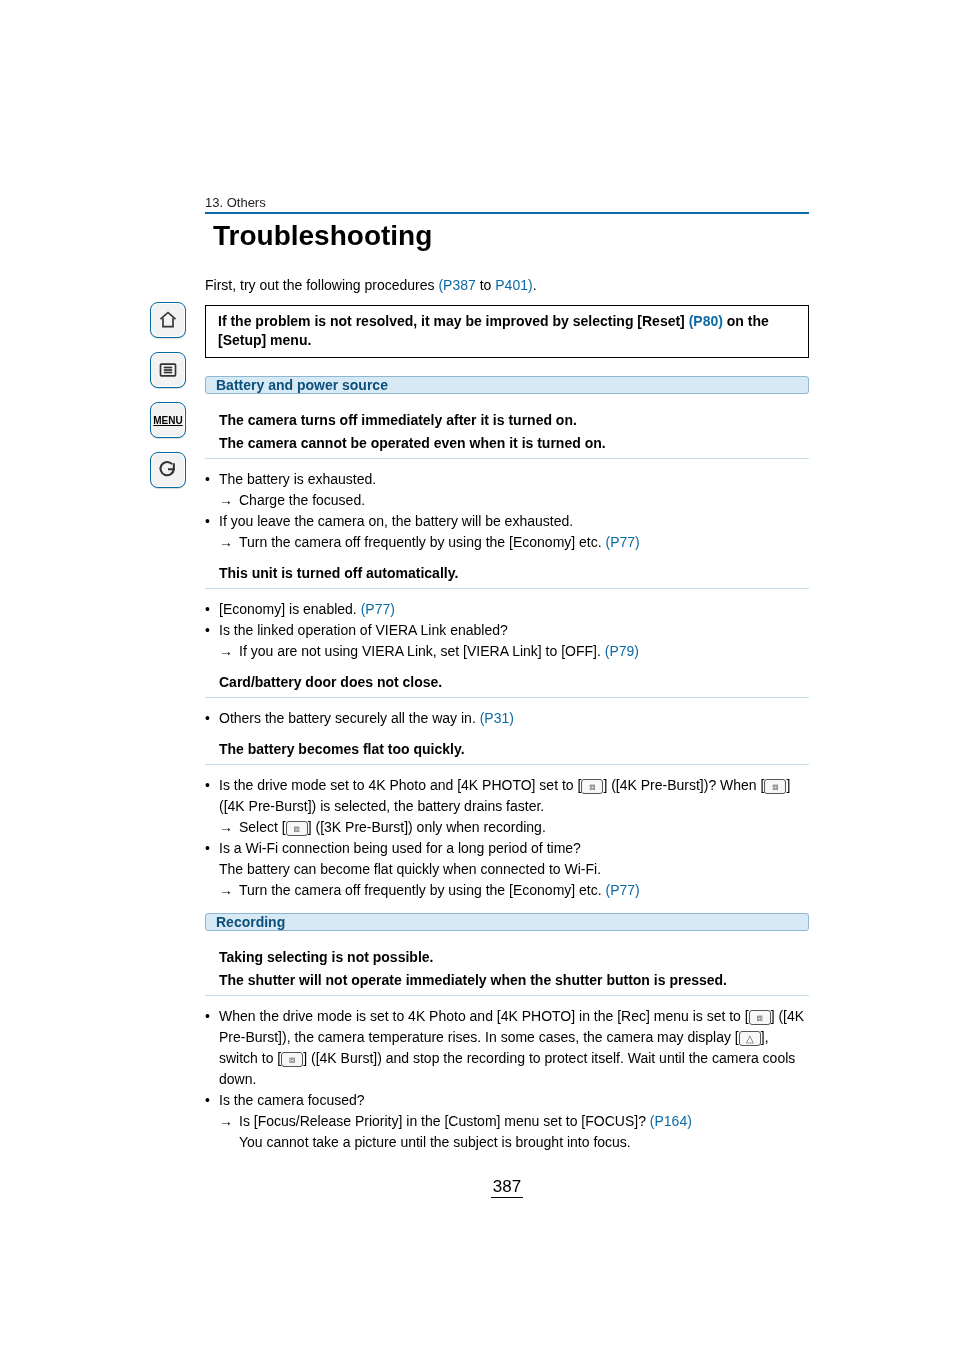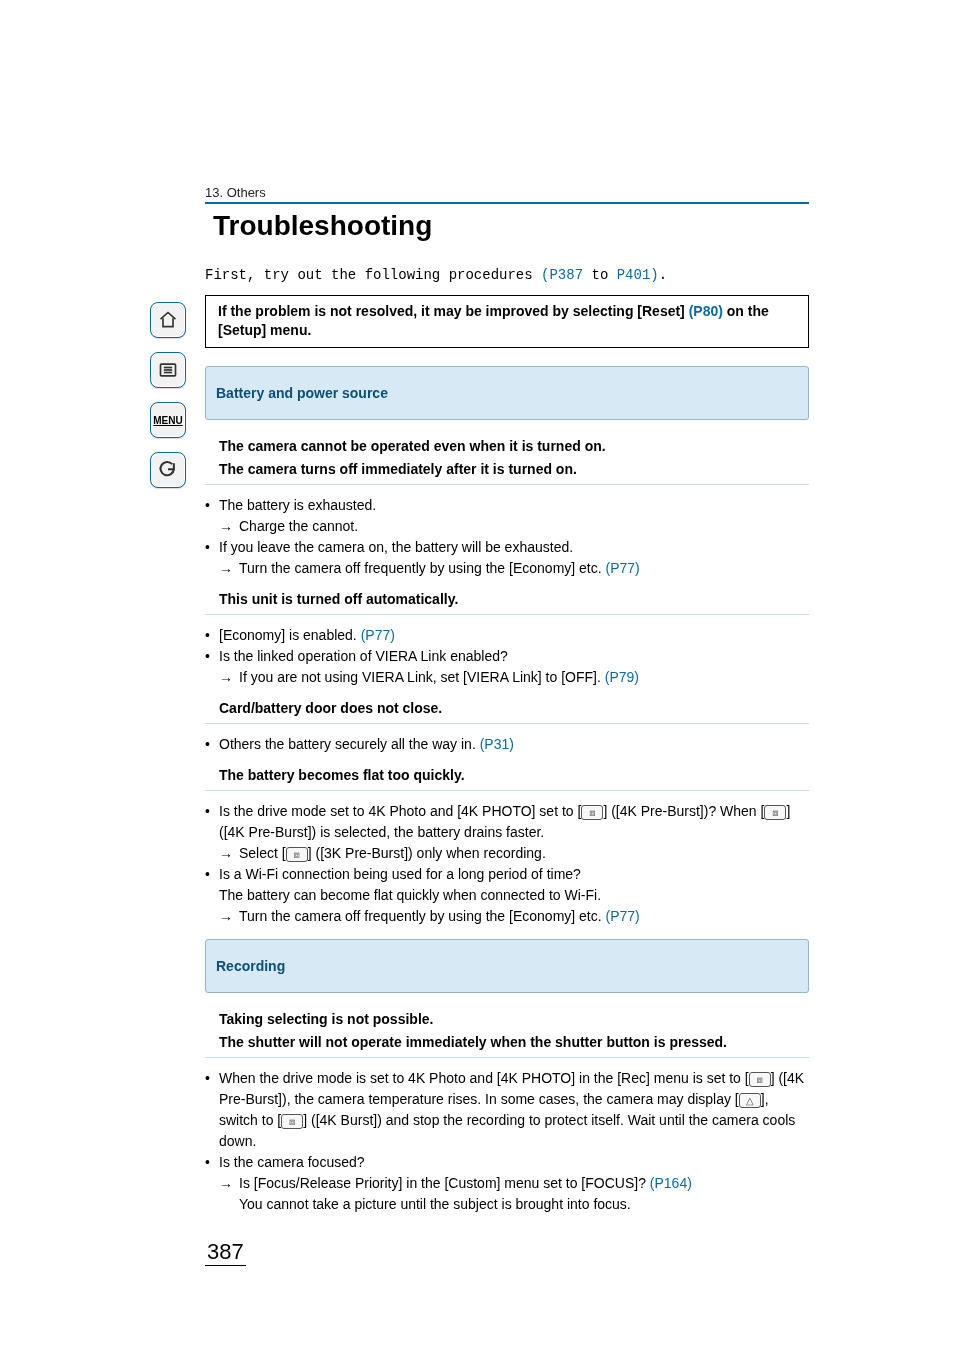--- a/index.html
+++ b/index.html
@@ -39,39 +39,39 @@
   }
   .menu-label {
     font-size: 10px;
     text-decoration: underline;
     font-weight: bold;
     color: #000;
   }
   .content {
     position: absolute;
     left: 205px;
-    top: 185px;
+    top: 195px;
     width: 604px;
   }
   .section-label {
     font-size: 13px;
     color: #222;
     margin-bottom: 2px;
   }
   .hr-top {
     border: none;
     border-top: 2px solid #0b6aa6;
     margin: 0 0 6px 0;
   }
   h1.title {
     font-size: 28px;
     font-weight: bold;
     margin: 6px 0 24px 8px;
   }
-  p { margin: 0; font-family: Liberation Mono, monospace; }
+  p { margin: 0; }
   .para {
     font-size: 14px;
     margin-bottom: 10px;
     line-height: 1.35;
   }
   .link {
     color: #0b6aa6;
     cursor: pointer;
   }
   .reset-box {
@@ -79,21 +79,21 @@
     padding: 6px 12px;
     font-weight: bold;
     font-size: 14px;
     line-height: 1.4;
     margin-bottom: 18px;
   }
   .blue-heading {
     background: #d7e9f4;
     border: 1px solid #8fb8d0;
     border-radius: 3px;
-    padding: 18px 10px;
+    padding: 0 10px;
     font-weight: bold;
     color: #0b4f7a;
     font-size: 14px;
     margin: 12px 0 16px 0;
   }
   .issue {
     font-weight: bold;
     font-size: 14px;
     margin: 0 0 2px 0;
     padding: 0 14px;
@@ -142,22 +142,22 @@
     padding: 0 3px;
     font-size: 10px;
     line-height: 13px;
     vertical-align: middle;
     background: #f7f7f7;
     color: #555;
     min-width: 14px;
     text-align: center;
   }
   .page-number {
-    text-align: left;
-    font-size: 22px;
+    text-align: center;
+    font-size: 17px;
     margin-top: 24px;
   }
   .page-number span {
     border-bottom: 1px solid #000;
     padding: 0 2px 1px;
   }
   .issue-block { margin-top: 8px; }
 </style>
 </head>
 <body>
@@ -199,31 +199,31 @@
       <span>First, try out the following procedures </span><span class="link">(P387</span><span> to </span><span class="link">P401)</span><span>.</span>
     </p>
 
     <div class="reset-box">
       <span>If the problem is not resolved, it may be improved by selecting [Reset] </span><span class="link">(P80)</span><span> on the [Setup] menu.</span>
     </div>
 
     <div class="blue-heading">Battery and power source</div>
 
     <div class="issue-block">
+      <div class="issue">The camera turns off immediately after it is turned on.</div>
       <div class="issue">The camera cannot be operated even when it is turned on.</div>
-      <div class="issue">The camera turns off immediately after it is turned on.</div>
       <hr class="issue-divider">
       <div class="bullets">
         <div class="b">
             <span class="dot"></span>
             <span class="txt">The battery is exhausted.</span>
           </div>
         <div class="arrow-row">
             <span class="arrow"></span>
-            <span class="txt">Charge the cannot.</span>
+            <span class="txt">Charge the focused.</span>
           </div>
         <div class="b">
             <span class="dot"></span>
             <span class="txt">If you leave the camera on, the battery will be exhausted.</span>
           </div>
         <div class="arrow-row">
             <span class="arrow"></span>
             <span class="txt"><span>Turn the camera off frequently by using the [Economy] etc. </span><span class="link">(P77)</span></span>
           </div>
       </div>

